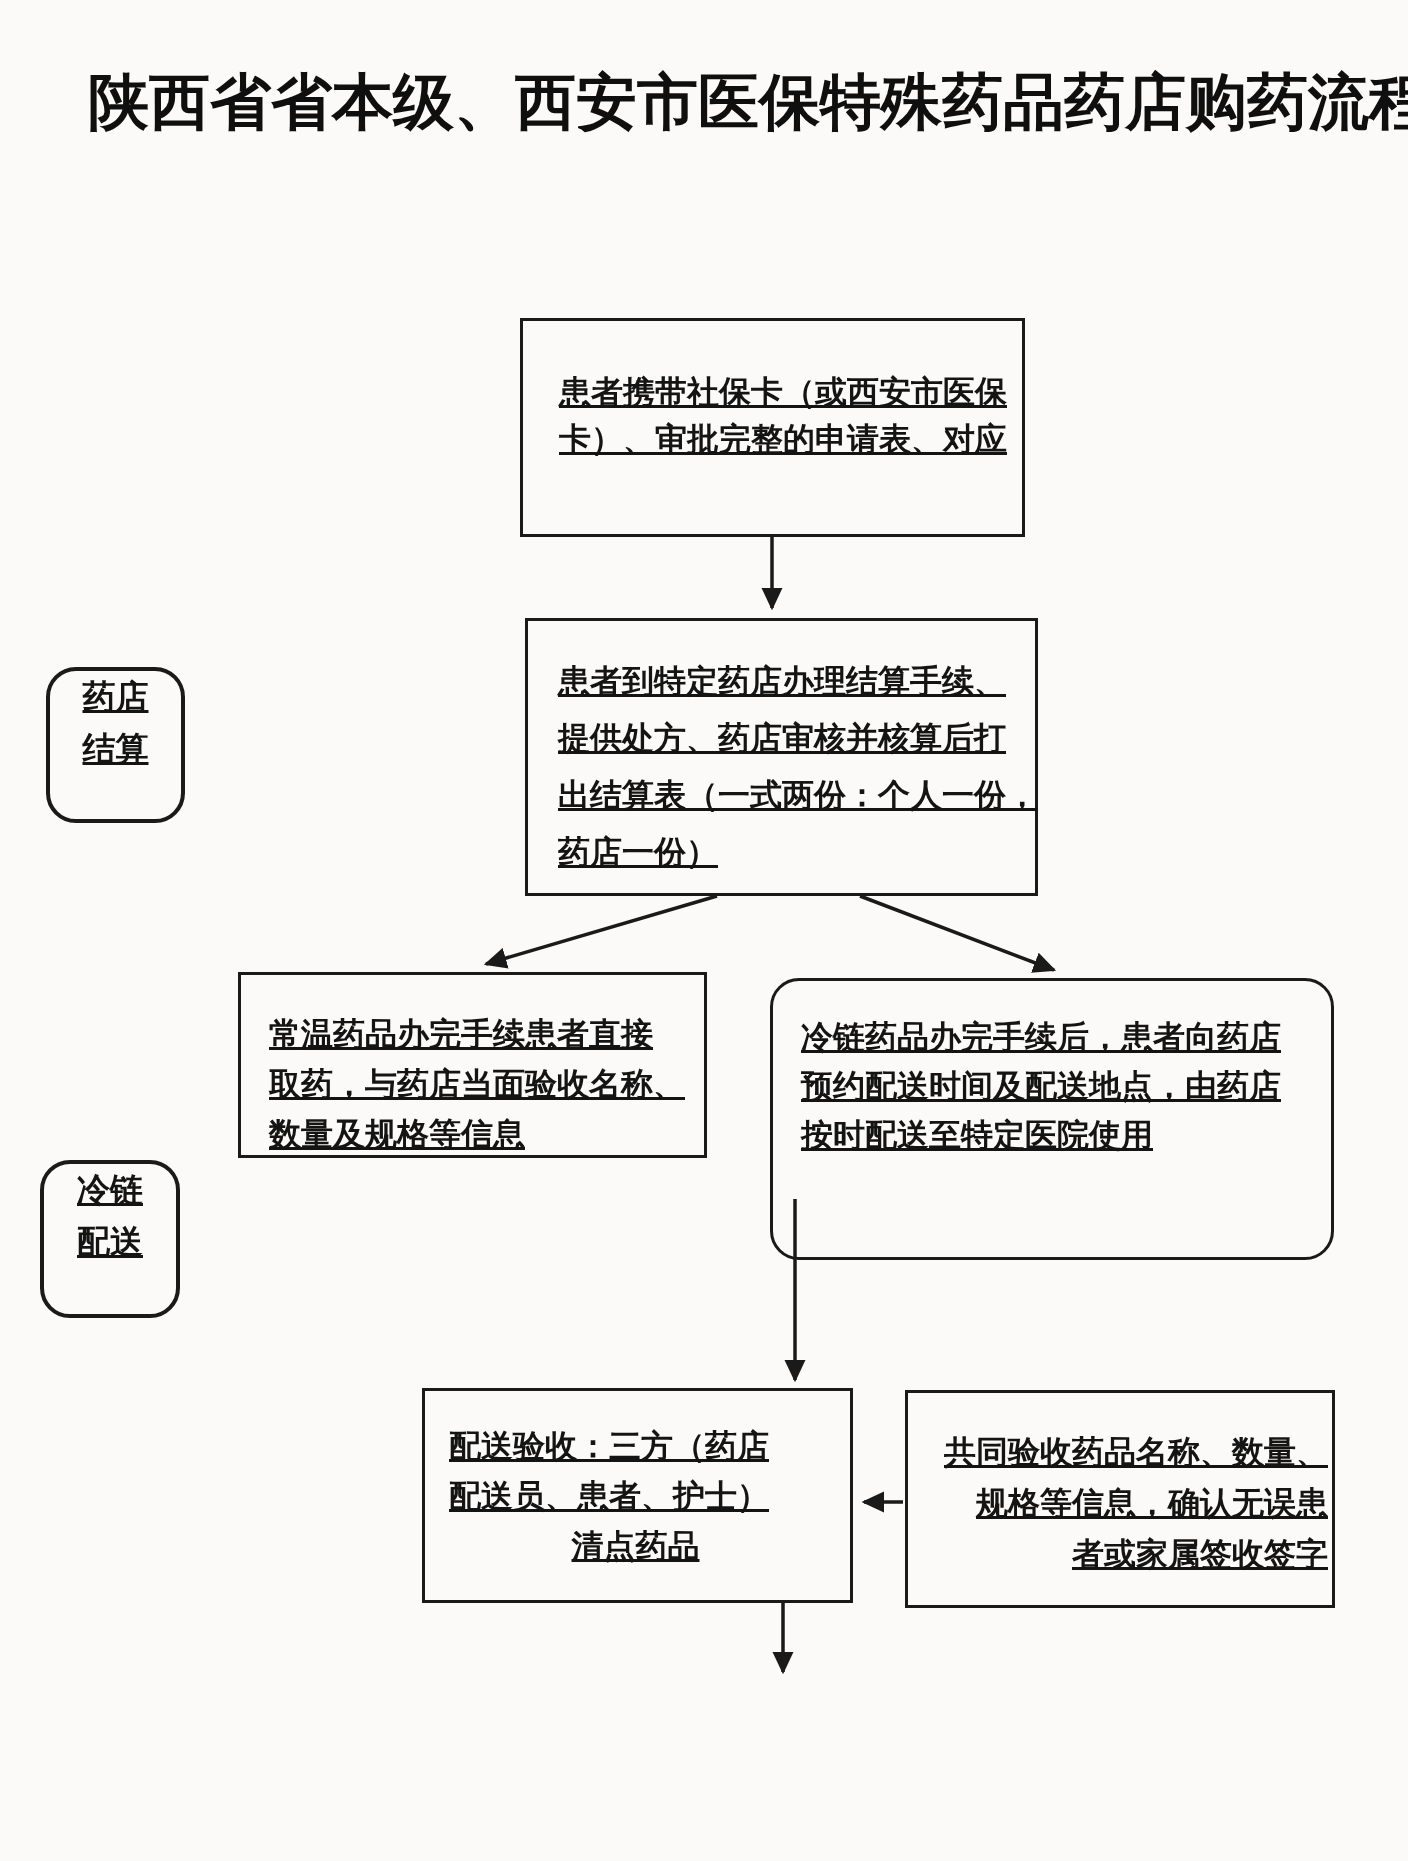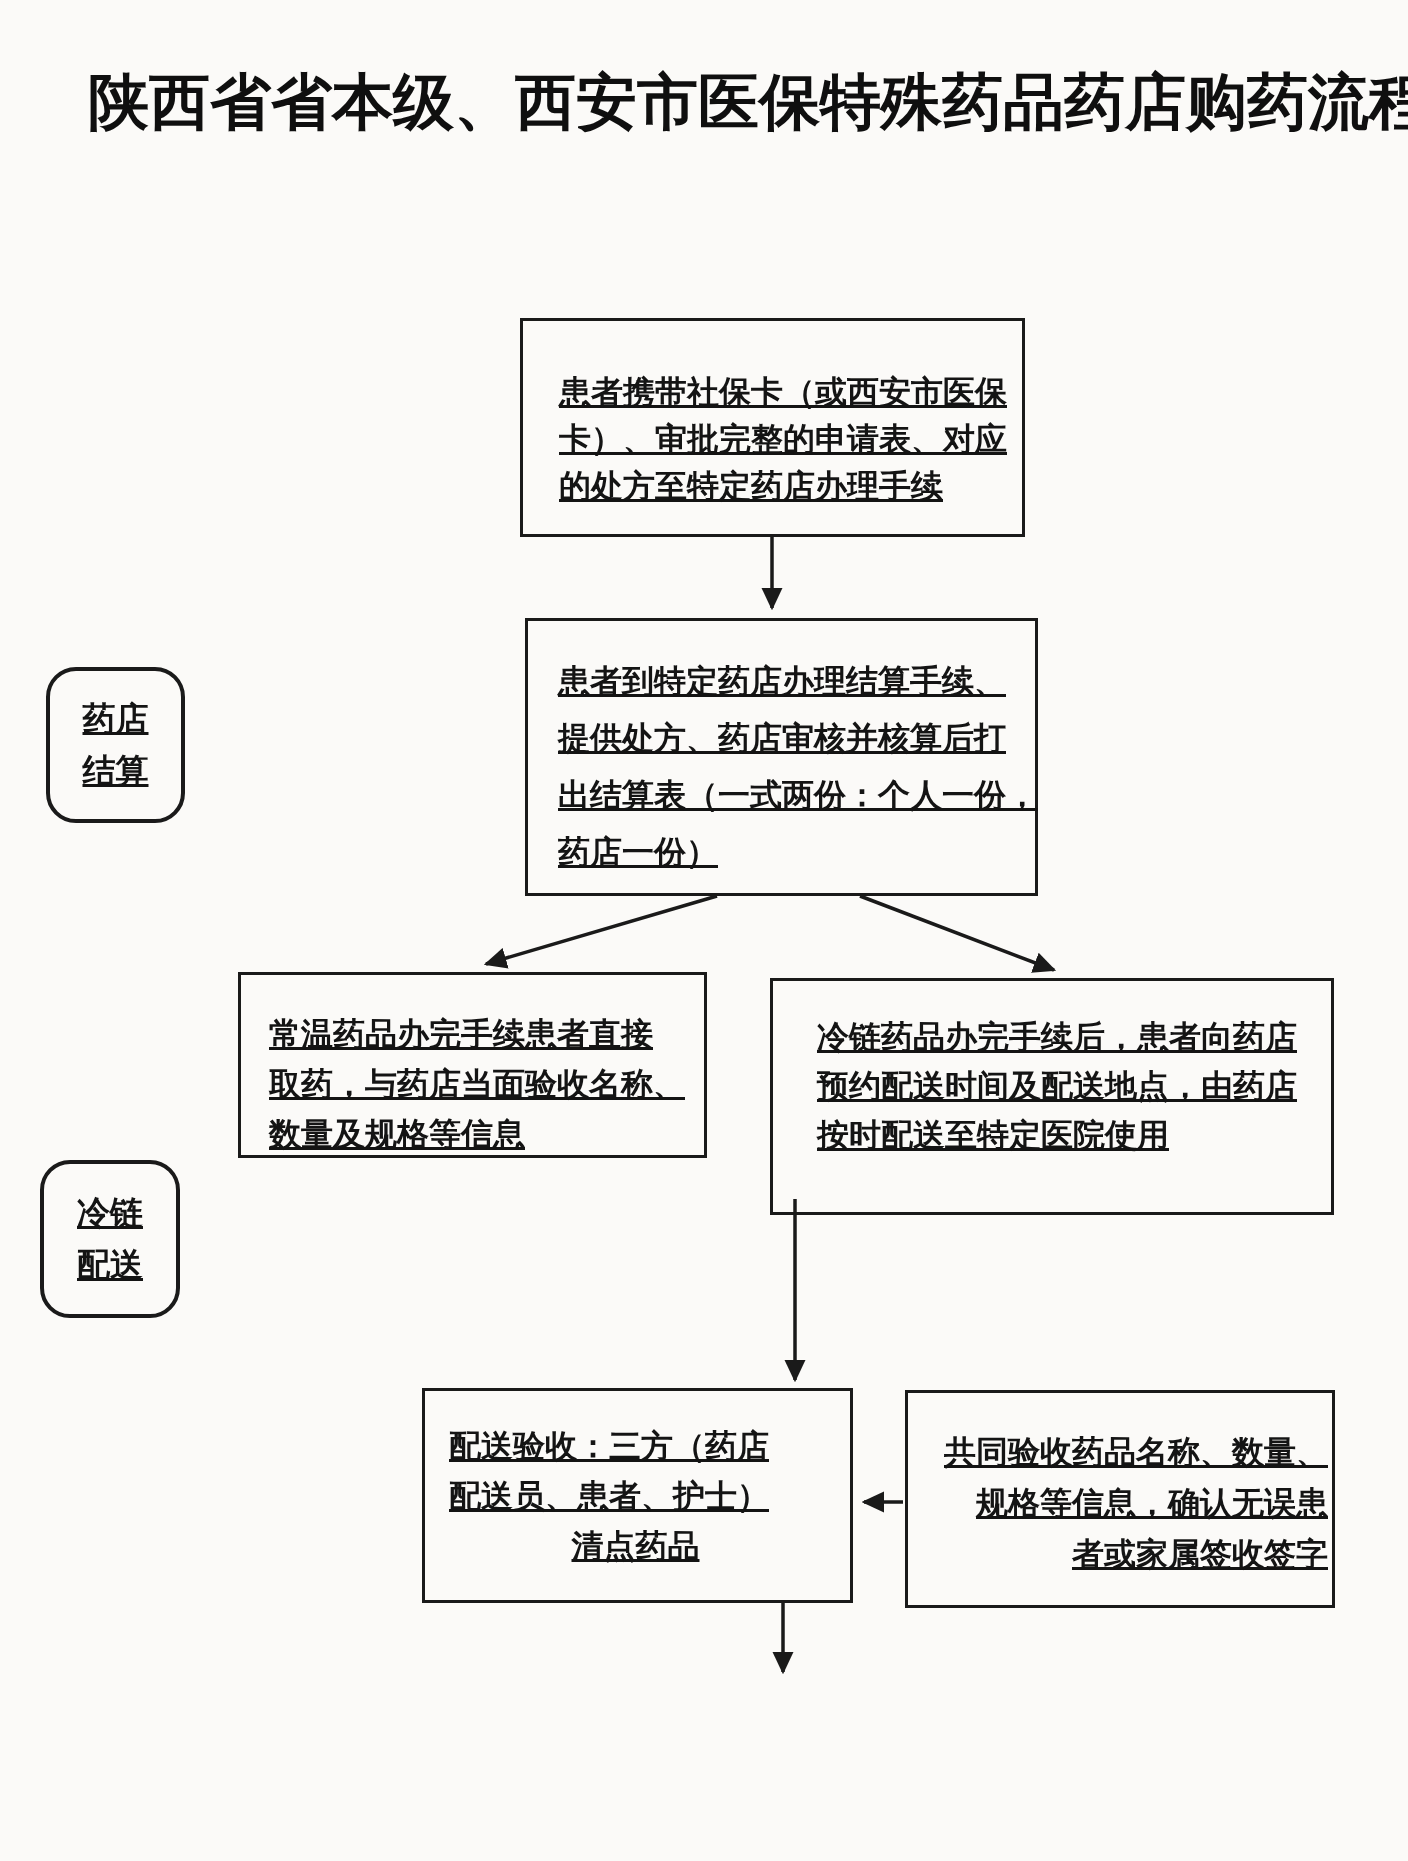--- a/index.html
+++ b/index.html
@@ -31,39 +31,39 @@
   }
   .ln{white-space:nowrap;text-decoration:underline;}
   .ln.c{text-align:center;}
   
   #n1{left:520px;top:318px;width:505px;height:219px;padding:48px 4px 0 36px;}
   #n1 .ln{line-height:47px;}
   #n2{left:525px;top:618px;width:513px;height:278px;padding:32px 2px 0 30px;}
   #n2 .ln{line-height:57px;}
   #n3{left:238px;top:972px;width:469px;height:186px;padding:34px 4px 0 28px;}
   #n3 .ln{line-height:50px;}
-  #n4{left:770px;top:978px;width:564px;height:237px;padding:32px 4px 0 44px;}
+  #n4{left:770px;top:978px;width:564px;height:282px;padding:32px 4px 0 28px;border-radius:29px;}
   #n4 .ln{line-height:49px;}
   #n5{left:422px;top:1388px;width:431px;height:215px;padding:30px 4px 4px 24px;}
   #n5 .ln{line-height:50px;}
   #n5 .ln.c{padding-right:24px;}
   #n6{left:905px;top:1390px;width:430px;height:218px;padding:34px 4px 0 34px;}
   #n6 .ln{line-height:51px;text-align:right;}
   #n7{left:465px;top:1680px;width:392px;height:142px;padding:26px 4px 0 22px;}
   #n7 .ln{line-height:53px;}
   #n7 .ln.c{padding-right:22px;}
   
   .stage{
     position:absolute;
     border:4px solid #1a1a1a;
     border-radius:30px;
     background:#fbfaf8;
     box-sizing:border-box;
     display:flex;flex-direction:column;
-    align-items:center;justify-content:center;
+    align-items:center;
     font-size:33px;font-weight:700;
   }
   .stage .ln{line-height:52px;}
   #stage1{left:46px;top:667px;width:139px;height:156px;}
   #stage2{left:40px;top:1160px;width:140px;height:158px;}
   
   #arrows{position:absolute;left:0;top:0;pointer-events:none;}
   #arrows line{stroke:#1a1a1a;stroke-width:3.5;}
 </style>
 </head>
@@ -78,21 +78,20 @@
     <div class="ln">结算</div>
   </div>
   <div class="stage" id="stage2">
     <div class="ln">冷链</div>
     <div class="ln">配送</div>
   </div>
 
   <div class="node" id="n1">
     <div class="ln">患者携带社保卡（或西安市医保</div>
     <div class="ln">卡）、审批完整的申请表、对应</div>
-    <div class="ln">的处方至特定药店办理手续</div>
   </div>
 
   <div class="node" id="n2">
     <div class="ln">患者到特定药店办理结算手续、</div>
     <div class="ln">提供处方、药店审核并核算后打</div>
     <div class="ln">出结算表（一式两份：个人一份，</div>
     <div class="ln">药店一份）</div>
   </div>
 
   <div class="node" id="n3">

